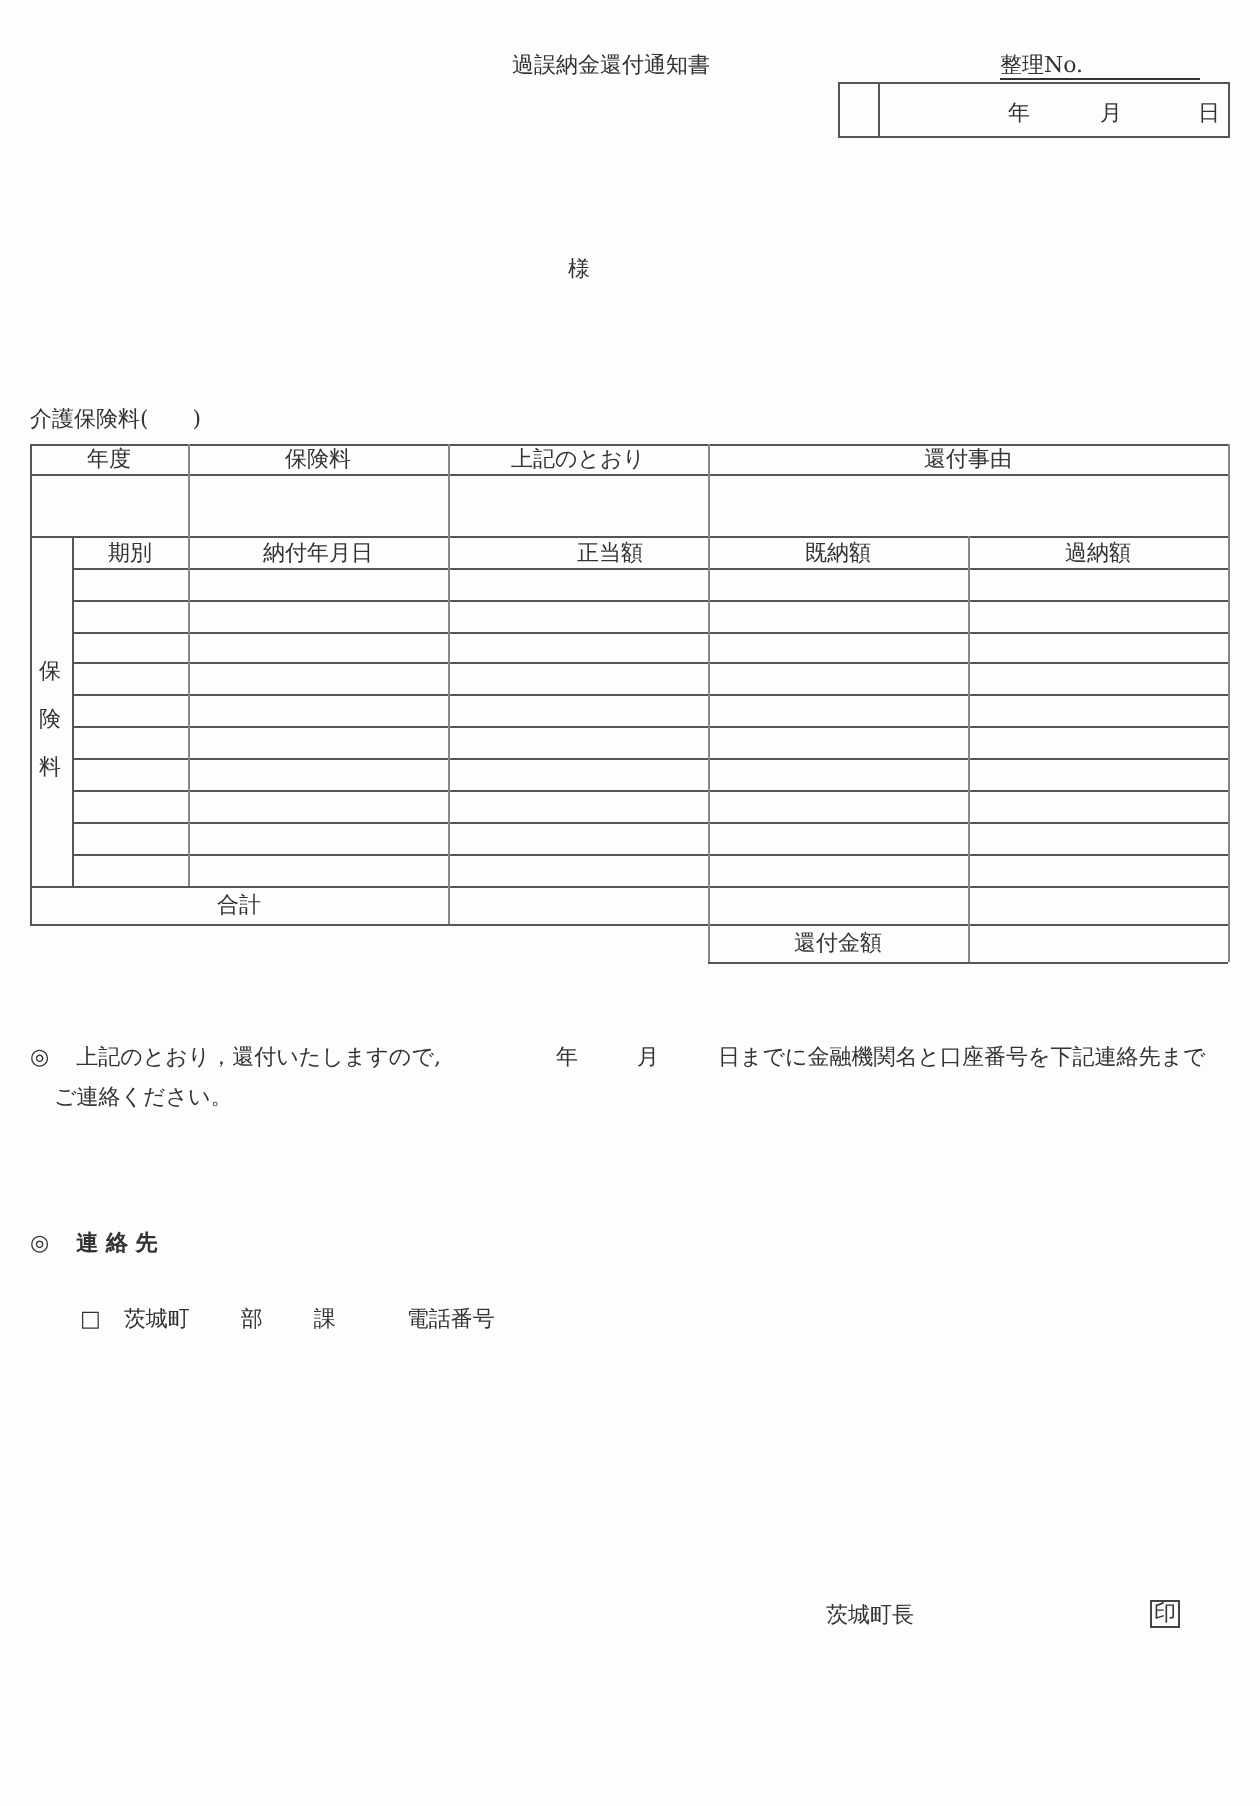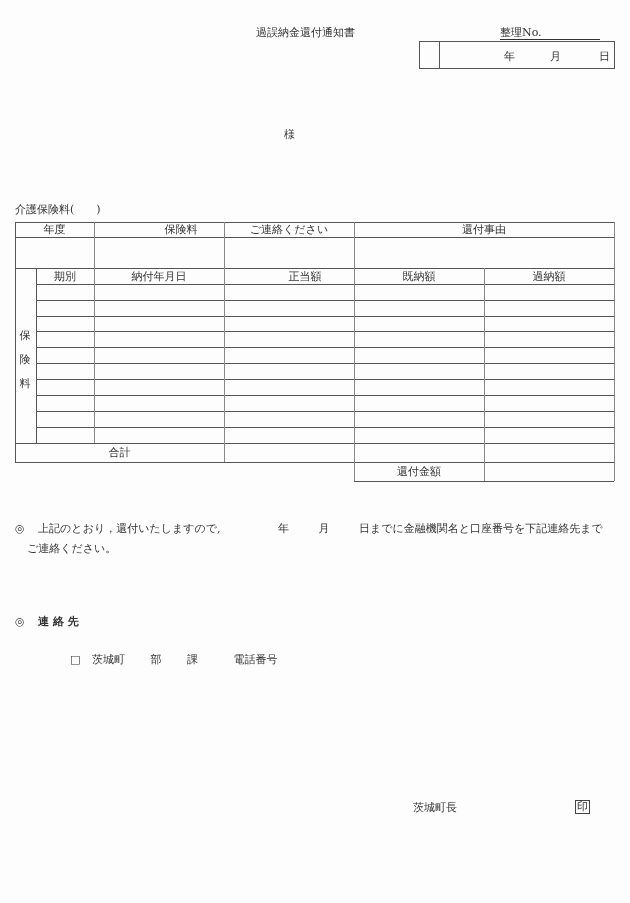--- a/index.html
+++ b/index.html
@@ -51,22 +51,22 @@
   <div class="vl" style="left:15px;top:222px;height:240px;border-color:#555;"></div>
   <div class="vl" style="left:614px;top:222px;height:259px;"></div>
   <div class="vl" style="left:94px;top:222px;height:46px;"></div>
   <div class="vl" style="left:224px;top:222px;height:240px;"></div>
   <div class="vl" style="left:354px;top:222px;height:259px;"></div>
   <div class="vl" style="left:484px;top:268px;height:213px;"></div>
   <div class="vl" style="left:36px;top:268px;height:175px;border-color:#555;"></div>
   <div class="vl" style="left:94px;top:268px;height:175px;"></div>
 
   <div class="cell" style="left:15px;top:222px;width:79px;height:15px;">年度</div>
-  <div class="cell" style="left:94px;top:222px;width:130px;height:15px;padding-left:22px;">保険料</div>
-  <div class="cell" style="left:224px;top:222px;width:130px;height:15px;">ご連絡ください</div>
+  <div class="cell" style="left:94px;top:222px;width:130px;height:15px;">保険料</div>
+  <div class="cell" style="left:224px;top:222px;width:130px;height:15px;">上記のとおり</div>
   <div class="cell" style="left:354px;top:222px;width:260px;height:15px;">還付事由</div>
 
   <div class="cell" style="left:16px;top:238px;width:77px;height:29px;"></div>
   <div class="cell" style="left:95px;top:238px;width:128px;height:29px;"></div>
   <div class="cell" style="left:225px;top:238px;width:128px;height:29px;"></div>
   <div class="cell" style="left:355px;top:238px;width:258px;height:29px;"></div>
 
   <div class="cell" style="left:36px;top:268px;width:58px;height:16px;">期別</div>
   <div class="cell" style="left:94px;top:268px;width:130px;height:16px;">納付年月日</div>
   <div class="cell" style="left:224px;top:268px;width:130px;height:16px;padding-left:16px;">正当額</div>
@@ -94,21 +94,21 @@
   <span style="margin-left:54px;">年</span>
   <span style="margin-left:26px;">月</span>
   <span style="margin-left:26px;">日までに金融機関名と口座番号を下記連絡先まで</span>
 </div>
 <div class="abs" style="left:27px;top:541px;">ご連絡ください。</div>
 
 <div class="abs" style="left:15px;top:614px;">
   <span>◎</span>
   <span style="margin-left:10px;font-weight:bold;">連 絡 先</span>
 </div>
-<div class="abs" style="left:40px;top:652px;margin-left:30px;">
+<div class="abs" style="left:40px;top:652px;">
   <span>□</span>
   <span style="margin-left:8px;">茨城町</span>
   <span style="margin-left:22px;">部</span>
   <span style="margin-left:22px;">課</span>
   <span style="margin-left:32px;">電話番号</span>
 </div>
 
 <div class="abs" style="left:413px;top:800px;">茨城町長</div>
 <div class="abs" style="left:575px;top:800px;border:1px solid #444;padding:0 1px;line-height:12px;">印</div>
 

